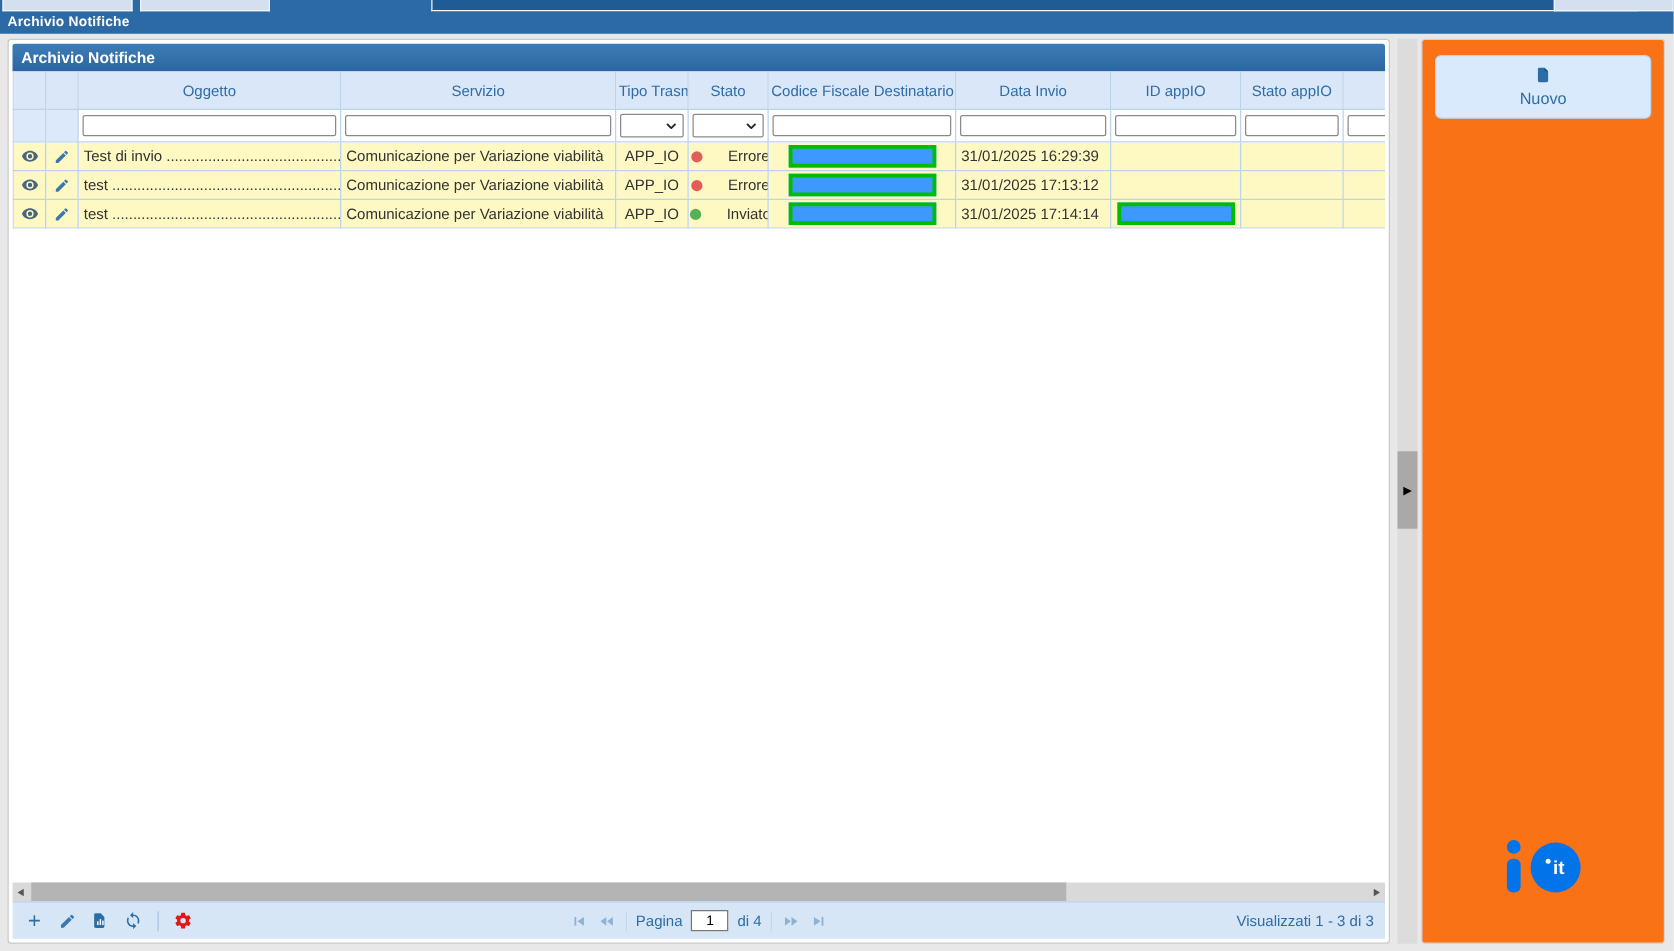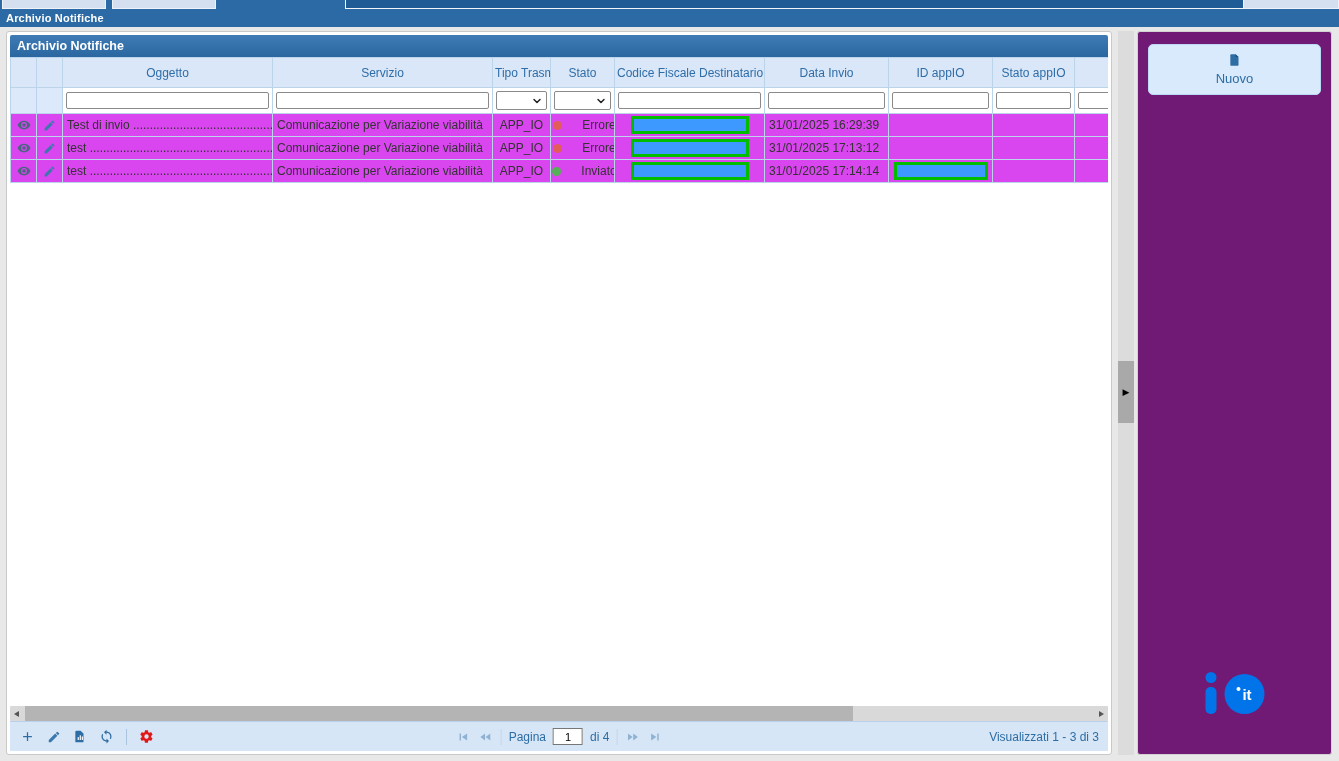--- a/index.html
+++ b/index.html
@@ -27,21 +27,21 @@
   .table-viewport { width:1098px; overflow:hidden; flex:0 0 auto; }
   table.grid { border-collapse:collapse; table-layout:fixed; width:1125px;border-radius:23px; }
   table.grid th, table.grid td { border:1px solid #bcd4ea; overflow:hidden; white-space:nowrap; }
   th.hdr { background:#d9e7f8; color:#2f6da8; font-weight:normal; font-size:12px;
     height:30px; text-align:center; vertical-align:middle; white-space:normal; line-height:14px; padding:0 2px; }
   tr.filters td { height:26px; background:#ffffff; text-align:center; vertical-align:middle; padding:0 3px; }
   tr.filters td.iconcol { background:#dce9fb; }
   .ftext { width:100%; height:17px; border:1px solid #8a8a8a; border-radius:2px; outline:none; font-size:11px; padding:0 3px; }
   .fselect { width:100%; height:19px; border:1px solid #8a8a8a; border-radius:2px; background:#fff;
     display:flex; align-items:center; justify-content:flex-end; padding-right:3px; cursor:default; }
-  tr.datarow td { height:23px; font-size:12px; color:#333; padding:0 4px; background:#d946ef; }
+  tr.datarow td { height:23px; font-size:12px; color:#333; padding:0 4px; background:#fef9c3; }
   td.c-icon { text-align:center; padding:0; }
   td.c-tipo { text-align:center; }
   td.c-data { text-align:left; }
   .statuswrap { display:flex; align-items:center; gap:20px; padding-left:4px;justify-content:center; }
   .dot { width:9px; height:9px; border-radius:50%; flex:0 0 9px; }
   .redact { height:18px; border:3px solid #00bd00; background:#3d99ff; margin:0 auto; }
   .redact.cf { width:118px; }
   .redact.id { width:94px; }
   .table-fill { flex:1 1 auto; background:#fff; }
 
@@ -62,21 +62,21 @@
   .pb-right { position:absolute; right:9px; font-size:12px; color:#2e6da4; }
   .icnbtn { display:flex; align-items:center; cursor:pointer; background:none; border:none; padding:0; }
 
   
   .splitter { position:absolute; left:1118px; top:31px; width:16px; height:724px; background:#dcdcdc; }
   .splitter-handle { position:absolute; left:0; top:330px; width:16px; height:62px; background:#a9a9a9;
     display:flex; align-items:center; justify-content:center; color:#000; font-size:9px; cursor:pointer; }
 
   
   .side-panel { position:absolute; left:1137px; top:31px; width:195px; height:724px;
-    background:#701a75; border:1px solid #d2d2d2; border-radius:3px; }
+    background:#f97316; border:1px solid #d2d2d2; border-radius:3px; }
   .side-btn { margin:8px 10px 0 10px; background:#d8eafc; border:1px solid #bcd8f2; border-radius:5px;
     color:#2e6da4; font-size:13px; text-align:center; padding:7px 0 8px 0; cursor:pointer;
     display:flex; flex-direction:column; align-items:center; gap:3px; }
   .side-btn:first-of-type { margin-top:12px; }
 
   
   .io-logo { position:absolute; left:50%; bottom:40px; transform:translateX(-50%);
     display:flex; align-items:flex-end; gap:8px; }
   .io-i { display:flex; flex-direction:column; align-items:center; gap:4px; }
   .io-i-dot { width:11px; height:11px; border-radius:50%; background:#0074e8; }

